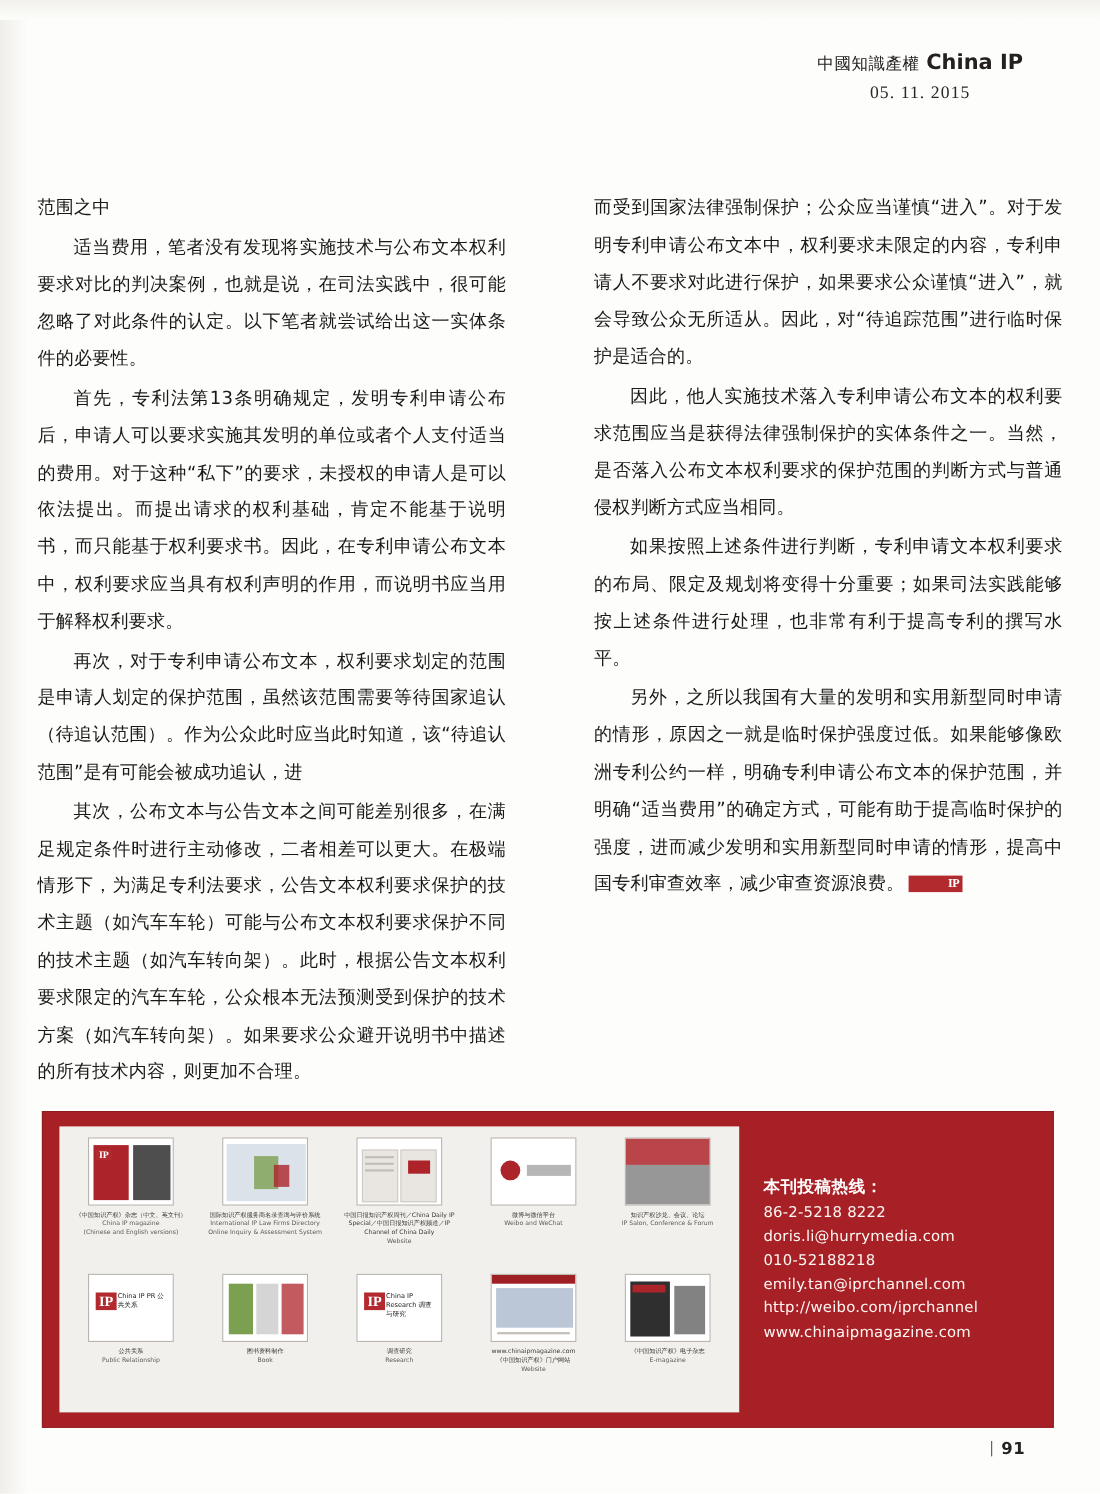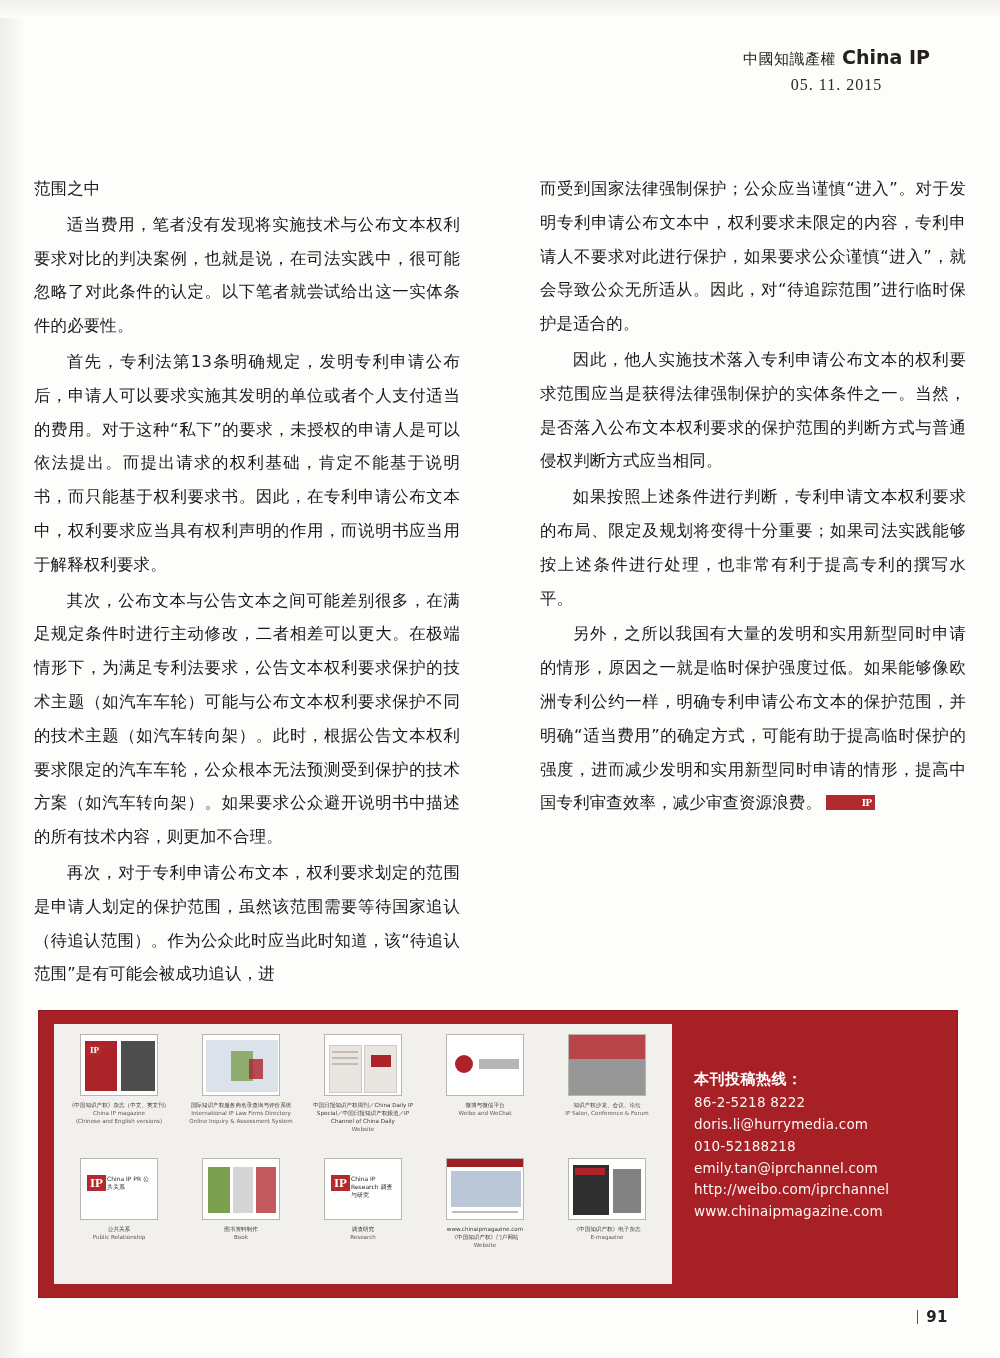--- a/index.html
+++ b/index.html
@@ -212,21 +212,21 @@
   .contact-line {
     font-size: 13.5px;
     line-height: 1.62;
     color: #fdf6f2;
     letter-spacing: 0.2px;
   }
 
   
   .footer {
     position: absolute;
-    right: 52px;
+    right: 68px;
     bottom: 32px;
     font-size: 15px;
     color: #232323;
     font-weight: bold;
     letter-spacing: 0.5px;
   }
   .footer .rule {
     display: inline-block;
     width: 1px;
     height: 14px;
@@ -258,22 +258,22 @@
       <span>中國知識產權</span><span class="brand">China IP</span>
     </div>
     <div class="masthead-date">05. 11. 2015</div>
   </div>
 
   <div class="columns">
     <div class="col">
       <p>范围之中</p>
       <p class="indent">适当费用，笔者没有发现将实施技术与公布文本权利要求对比的判决案例，也就是说，在司法实践中，很可能忽略了对此条件的认定。以下笔者就尝试给出这一实体条件的必要性。</p>
       <p class="indent">首先，专利法第13条明确规定，发明专利申请公布后，申请人可以要求实施其发明的单位或者个人支付适当的费用。对于这种“私下”的要求，未授权的申请人是可以依法提出。而提出请求的权利基础，肯定不能基于说明书，而只能基于权利要求书。因此，在专利申请公布文本中，权利要求应当具有权利声明的作用，而说明书应当用于解释权利要求。</p>
+      <p class="indent">再次，对于专利申请公布文本，权利要求划定的范围是申请人划定的保护范围，虽然该范围需要等待国家追认（待追认范围）。作为公众此时应当此时知道，该“待追认范围”是有可能会被成功追认，进</p>
       <p class="indent">其次，公布文本与公告文本之间可能差别很多，在满足规定条件时进行主动修改，二者相差可以更大。在极端情形下，为满足专利法要求，公告文本权利要求保护的技术主题（如汽车车轮）可能与公布文本权利要求保护不同的技术主题（如汽车转向架）。此时，根据公告文本权利要求限定的汽车车轮，公众根本无法预测受到保护的技术方案（如汽车转向架）。如果要求公众避开说明书中描述的所有技术内容，则更加不合理。</p>
-      <p class="indent">再次，对于专利申请公布文本，权利要求划定的范围是申请人划定的保护范围，虽然该范围需要等待国家追认（待追认范围）。作为公众此时应当此时知道，该“待追认范围”是有可能会被成功追认，进</p>
     </div>
     <div class="col">
       <p>而受到国家法律强制保护；公众应当谨慎“进入”。对于发明专利申请公布文本中，权利要求未限定的内容，专利申请人不要求对此进行保护，如果要求公众谨慎“进入”，就会导致公众无所适从。因此，对“待追踪范围”进行临时保护是适合的。</p>
       <p class="indent">因此，他人实施技术落入专利申请公布文本的权利要求范围应当是获得法律强制保护的实体条件之一。当然，是否落入公布文本权利要求的保护范围的判断方式与普通侵权判断方式应当相同。</p>
       <p class="indent">如果按照上述条件进行判断，专利申请文本权利要求的布局、限定及规划将变得十分重要；如果司法实践能够按上述条件进行处理，也非常有利于提高专利的撰写水平。</p>
       <p class="indent"><span>另外，之所以我国有大量的发明和实用新型同时申请的情形，原因之一就是临时保护强度过低。如果能够像欧洲专利公约一样，明确专利申请公布文本的保护范围，并明确“适当费用”的确定方式，可能有助于提高临时保护的强度，进而减少发明和实用新型同时申请的情形，提高中国专利审查效率，减少审查资源浪费。</span><span class="ip-mark">IP</span></p>
     </div>
   </div>
 
   <div class="ad">

